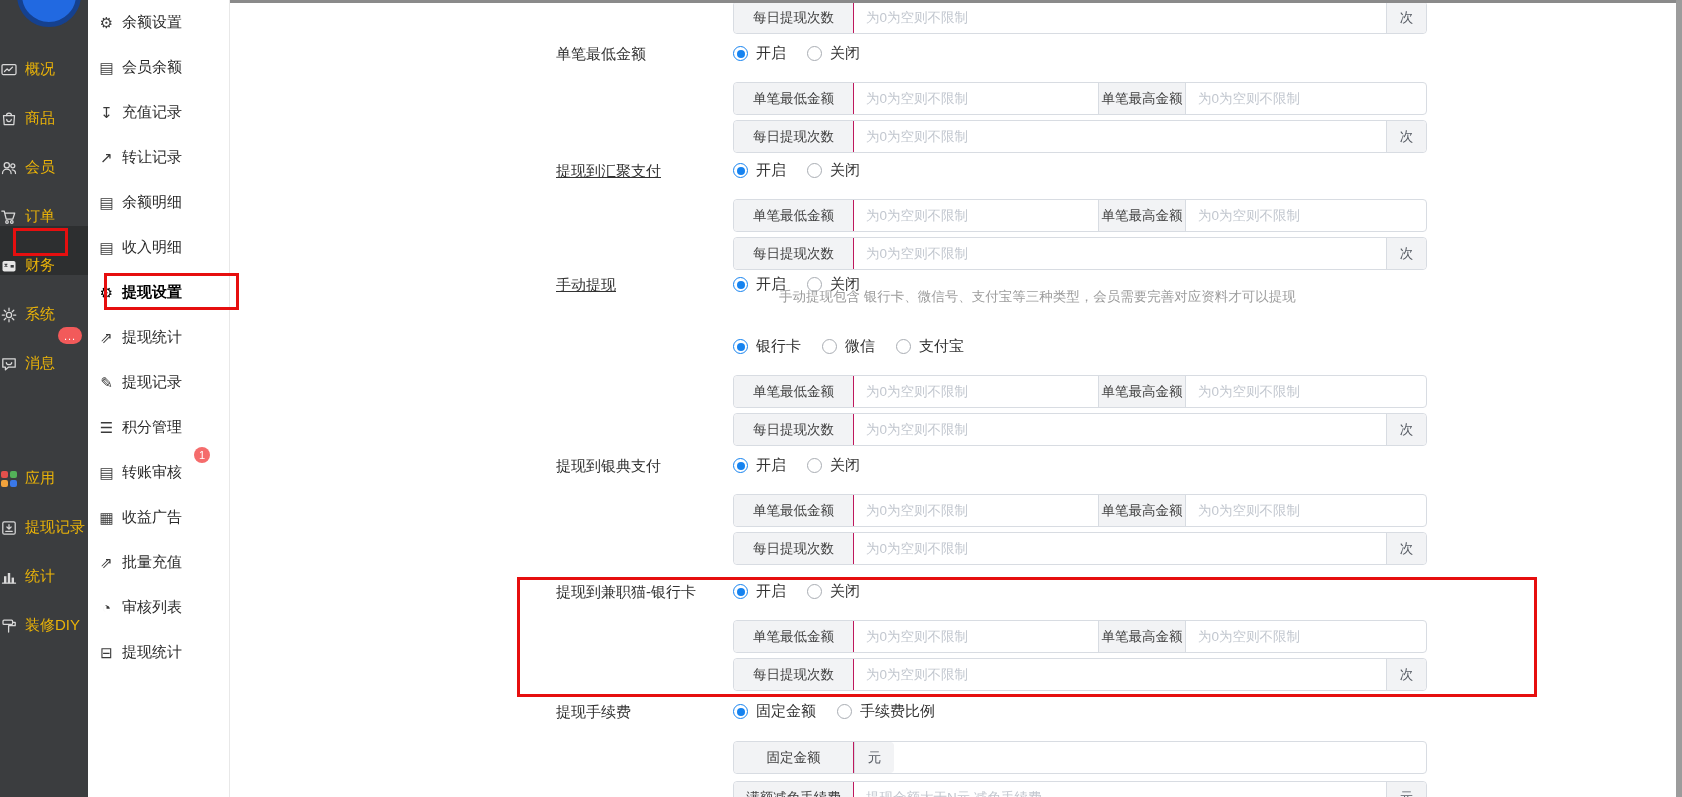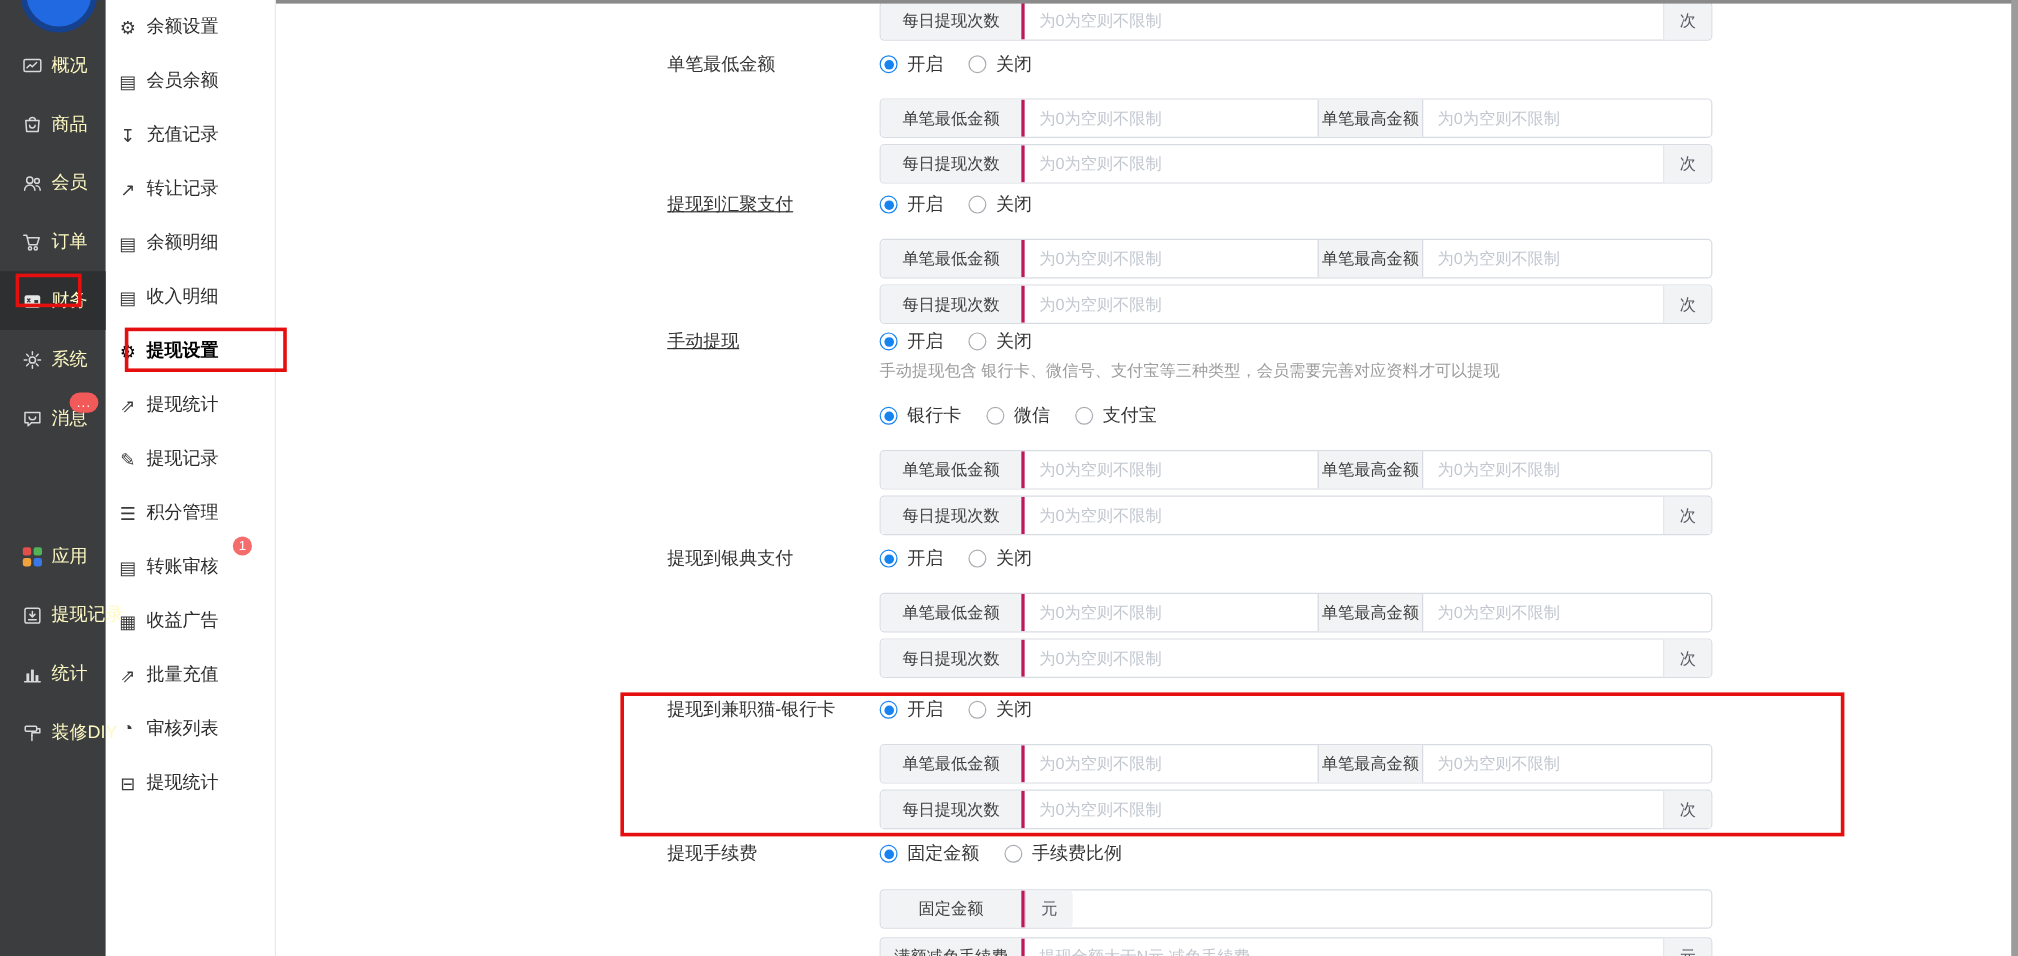--- a/index.html
+++ b/index.html
@@ -3,22 +3,22 @@
 <meta charset="utf-8">
 <style>
   html,body{margin:0;padding:0}
   body{width:1682px;height:797px;overflow:hidden;position:relative;background:#fff;
        font-family:"Liberation Sans","DejaVu Sans",sans-serif;color:#333}
   
   .sidebar{position:absolute;left:0;top:0;width:88px;height:797px;background:#3b3d3f;z-index:10}
   .avatar{position:absolute;left:17px;top:-37px;width:54px;height:54px;border-radius:50%;
           background:#2169e1;border:5px solid #15418f;box-sizing:content-box}
   .sb-items{padding-top:30px}
-  .sb-item{height:49px;display:flex;align-items:center;padding-left:18px;gap:7px;
-           color:#fef9c3;font-size:15px;cursor:pointer;white-space:nowrap}
+  .sb-item{height:49px;display:flex;align-items:flex-end;padding-left:0;gap:7px;
+           color:#eab308;font-size:15px;cursor:pointer;white-space:nowrap}
   .sb-item.active{background:#2d2f30}
   .sb-item.gap2{margin-top:66px}
   .sb-icon{width:18px;height:18px;flex:0 0 18px;display:flex;align-items:center;justify-content:center}
   .apps-grid{width:16px;height:16px;display:grid;grid-template-columns:7px 7px;grid-template-rows:7px 7px;gap:2px}
   .apps-grid i{display:block;border-radius:2px}
   .msg-badge{position:absolute;left:58px;top:327px;width:24px;height:17px;border-radius:9px;
              background:#f25a5a;color:#fff;font-size:11px;letter-spacing:1px;display:flex;
              align-items:center;justify-content:center;z-index:12}
   
   .submenu{position:absolute;left:88px;top:0;width:142px;height:797px;background:#fff;
@@ -42,21 +42,21 @@
         box-sizing:border-box;position:relative;margin-right:8px;flex:0 0 15px}
   .radio.sel .rdot{border-color:#1683f0}
   .radio.sel .rdot::after{content:"";position:absolute;left:2.5px;top:2.5px;width:8px;height:8px;
         border-radius:50%;background:#1683f0}
   .rlbl{font-size:15px;color:#333}
   .hint{position:absolute;left:503px;font-size:13.5px;color:#9c9c9c;white-space:nowrap}
   .ig{position:absolute;left:503px;width:694px;height:33px;display:flex;border:1px solid #d8dce2;
       border-radius:4px;box-sizing:border-box;background:#fff}
   .ig-label{background:#f2f3f5;display:flex;align-items:center;justify-content:center;
             font-size:13.5px;color:#404040;box-sizing:border-box;white-space:nowrap}
-  .ig-label.first{border-right:3px solid #be185d;border-radius:4px 0 0 4px}
+  .ig-label.first{border-right:1px solid #be185d;border-radius:4px 0 0 4px}
   .ig-label.mid{border-left:1px solid #d8dce2;border-right:1px solid #d8dce2}
   .ig-input{flex:1;min-width:0}
   .ig-input input{width:100%;height:100%;border:none;outline:none;padding:0 12px;font-size:13.5px;
                   color:#404040;background:transparent;box-sizing:border-box;font-family:inherit}
   .ig-input input::placeholder{color:#c2c7cf}
   .ig-suffix{flex:0 0 39px;background:#f2f3f5;border-left:1px solid #d8dce2;display:flex;
              align-items:center;justify-content:center;font-size:13.5px;color:#565b63;border-radius:0 4px 4px 0}
   
   .redbox{position:absolute;border:3px solid #e60f0f;box-sizing:border-box;z-index:60;pointer-events:none}
   #anno-finance{left:13px;top:228px;width:55px;height:28px}
@@ -301,21 +301,21 @@
       <div class="radio-row" style="top: 275px;">
         <span class="radio sel">
           <span class="rdot"></span>
           <span class="rlbl">开启</span>
         </span>
         <span class="radio">
           <span class="rdot"></span>
           <span class="rlbl">关闭</span>
         </span>
       </div>
-      <div class="hint" style="top: 300px;">手动提现包含 银行卡、微信号、支付宝等三种类型，会员需要完善对应资料才可以提现</div>
+      <div class="hint" style="top: 288px; margin-left: 46px;">手动提现包含 银行卡、微信号、支付宝等三种类型，会员需要完善对应资料才可以提现</div>
       <div class="radio-row" style="top: 337px;">
         <span class="radio sel">
           <span class="rdot"></span>
           <span class="rlbl">银行卡</span>
         </span>
         <span class="radio">
           <span class="rdot"></span>
           <span class="rlbl">微信</span>
         </span>
         <span class="radio">

